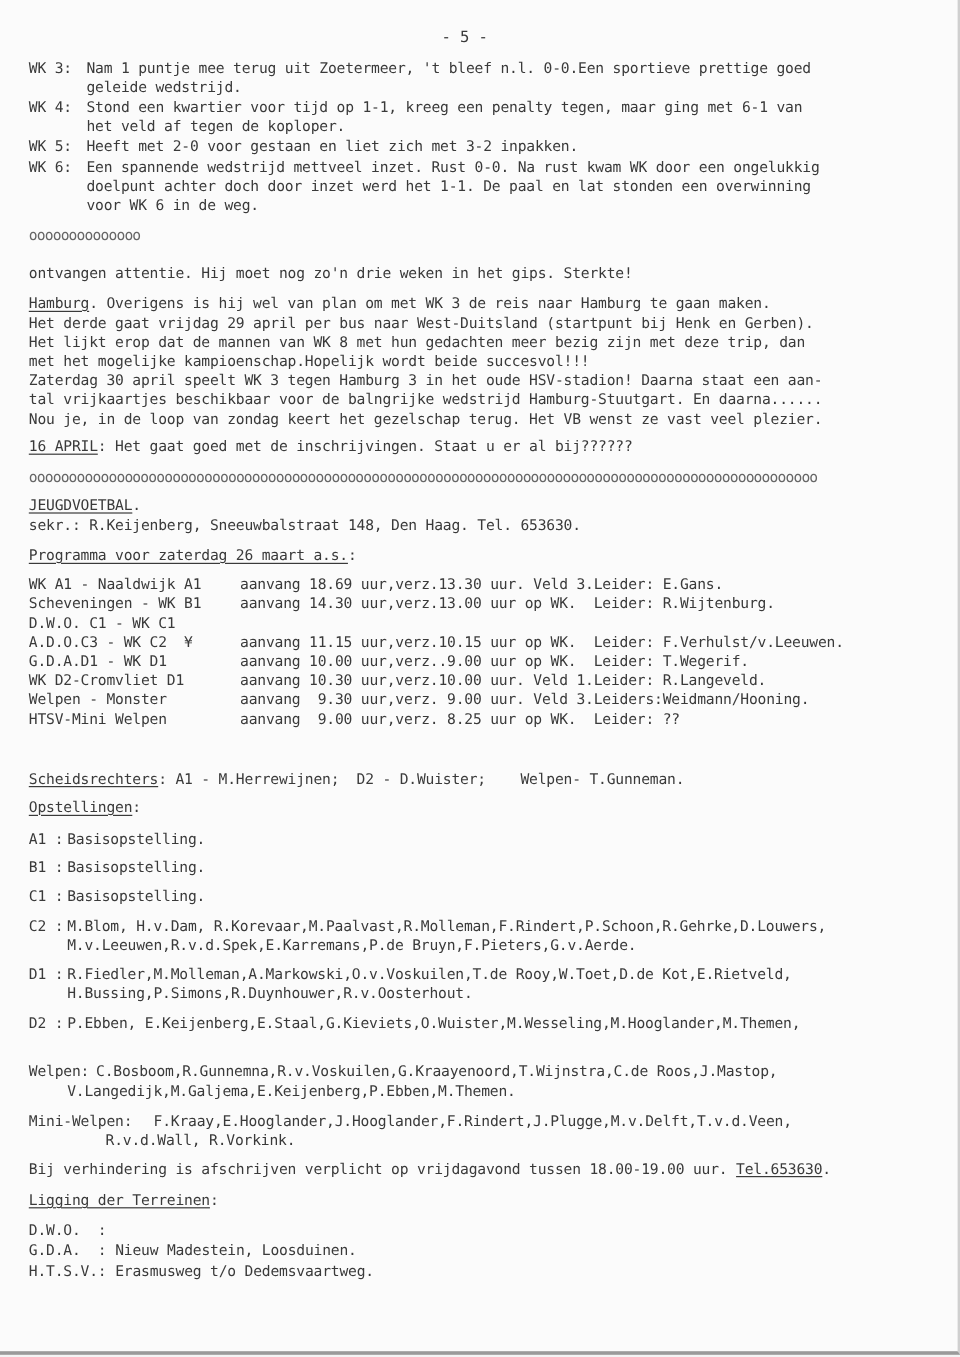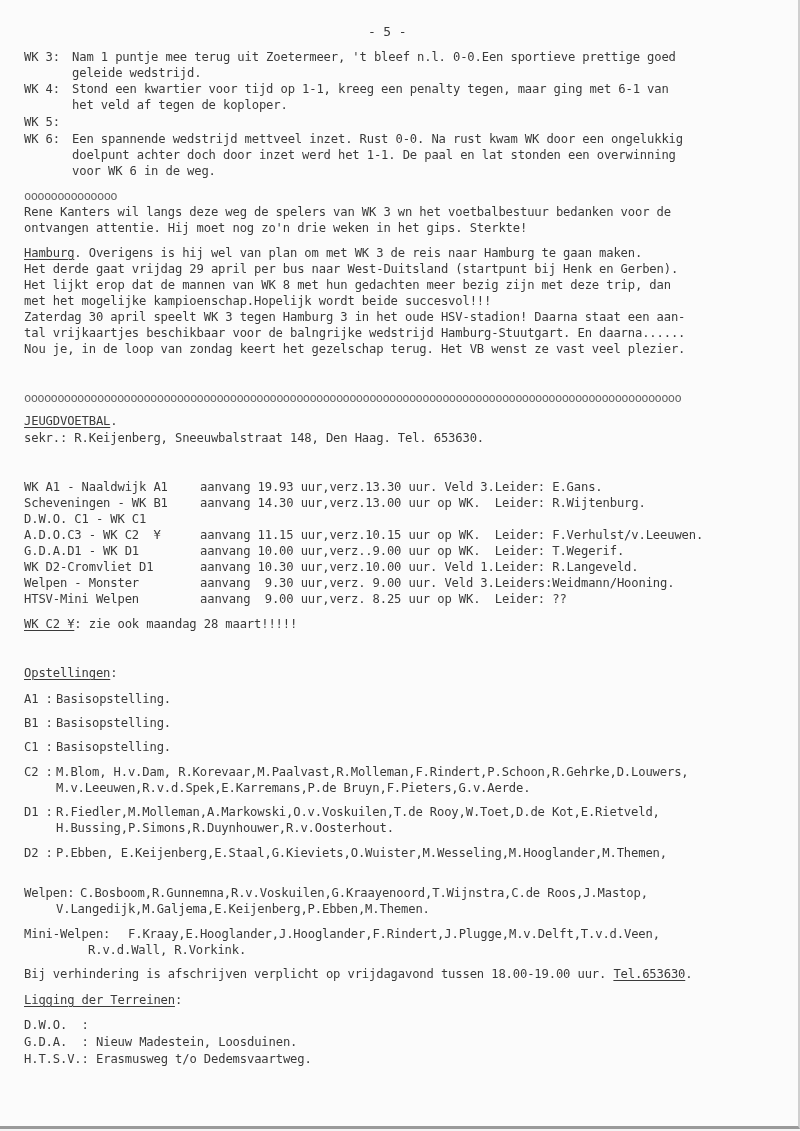--- a/index.html
+++ b/index.html
@@ -30,64 +30,66 @@
 
   <div class="t" style="left:24px;top:50px">WK 3:</div>
   <div class="t" style="left:72px;top:50px">Nam 1 puntje mee terug uit Zoetermeer, 't bleef n.l. 0-0.Een sportieve prettige goed</div>
   <div class="t" style="left:72px;top:66px">geleide wedstrijd.</div>
 
   <div class="t" style="left:24px;top:82px">WK 4:</div>
   <div class="t" style="left:72px;top:82px">Stond een kwartier voor tijd op 1-1, kreeg een penalty tegen, maar ging met 6-1 van</div>
   <div class="t" style="left:72px;top:98px">het veld af tegen de koploper.</div>
 
   <div class="t" style="left:24px;top:115px">WK 5:</div>
+  <div class="t" style="left:72px;top:115px">Heeft met 2-0 voor gestaan en liet zich met 3-2 inpakken.</div>
 
   <div class="t" style="left:24px;top:132px">WK 6:</div>
   <div class="t" style="left:72px;top:132px">Een spannende wedstrijd mettveel inzet. Rust 0-0. Na rust kwam WK door een ongelukkig</div>
   <div class="t" style="left:72px;top:148px">doelpunt achter doch door inzet werd het 1-1. De paal en lat stonden een overwinning</div>
   <div class="t" style="left:72px;top:164px">voor WK 6 in de weg.</div>
 
   <div class="t oline" style="left:24px;top:189px">oooooooooooooo</div>
 
-  <div class="t" style="left:24px;top:205px">Rene Kanters wil langs deze weg de spelers van WK 3 wn het voetbalbestuur bedanken voor de</div>
   <div class="t" style="left:24px;top:221px">ontvangen attentie. Hij moet nog zo'n drie weken in het gips. Sterkte!</div>
 
   <div class="t" style="left:24px;top:246px"><span class="u">Hamburg</span><span>. Overigens is hij wel van plan om met WK 3 de reis naar Hamburg te gaan maken.</span></div>
   <div class="t" style="left:24px;top:262px">Het derde gaat vrijdag 29 april per bus naar West-Duitsland (startpunt bij Henk en Gerben).</div>
   <div class="t" style="left:24px;top:278px">Het lijkt erop dat de mannen van WK 8 met hun gedachten meer bezig zijn met deze trip, dan</div>
   <div class="t" style="left:24px;top:294px">met het mogelijke kampioenschap.Hopelijk wordt beide succesvol!!!</div>
   <div class="t" style="left:24px;top:310px">Zaterdag 30 april speelt WK 3 tegen Hamburg 3 in het oude HSV-stadion! Daarna staat een aan-</div>
   <div class="t" style="left:24px;top:342px">Nou je, in de loop van zondag keert het gezelschap terug. Het VB wenst ze vast veel plezier.</div>
   <div class="t" style="left:24px;top:326px">tal vrijkaartjes beschikbaar voor de balngrijke wedstrijd Hamburg-Stuutgart. En daarna......</div>
 
+  <div class="t" style="left:24px;top:365px"><span class="u">16 APRIL</span><span>: Het gaat goed met de inschrijvingen. Staat u er al bij??????</span></div>
 
   <div class="t oline" style="left:24px;top:391px">ooooooooooooooooooooooooooooooooooooooooooooooooooooooooooooooooooooooooooooooooooooooooooooooooooo</div>
 
   <div class="t" style="left:24px;top:414px"><span class="u">JEUGDVOETBAL</span><span>.</span></div>
   <div class="t" style="left:24px;top:431px">sekr.: R.Keijenberg, Sneeuwbalstraat 148, Den Haag. Tel. 653630.</div>
 
+  <div class="t" style="left:24px;top:456px"><span class="u">Programma voor zaterdag 26 maart a.s.</span><span>:</span></div>
 
   <div class="t" style="left:24px;top:480px">WK A1 - Naaldwijk A1</div>
-  <div class="t" style="left:200px;top:480px">aanvang 19.93 uur,verz.13.30 uur. Veld 3.Leider: E.Gans.</div>
+  <div class="t" style="left:200px;top:480px">aanvang 18.69 uur,verz.13.30 uur. Veld 3.Leider: E.Gans.</div>
   <div class="t" style="left:24px;top:496px">Scheveningen - WK B1</div>
   <div class="t" style="left:200px;top:496px">aanvang 14.30 uur,verz.13.00 uur op WK.  Leider: R.Wijtenburg.</div>
   <div class="t" style="left:24px;top:512px">D.W.O. C1 - WK C1</div>
   <div class="t" style="left:24px;top:528px">A.D.O.C3 - WK C2  ¥</div>
   <div class="t" style="left:200px;top:528px">aanvang 11.15 uur,verz.10.15 uur op WK.  Leider: F.Verhulst/v.Leeuwen.</div>
   <div class="t" style="left:24px;top:544px">G.D.A.D1 - WK D1</div>
   <div class="t" style="left:200px;top:544px">aanvang 10.00 uur,verz..9.00 uur op WK.  Leider: T.Wegerif.</div>
   <div class="t" style="left:24px;top:560px">WK D2-Cromvliet D1</div>
   <div class="t" style="left:200px;top:560px">aanvang 10.30 uur,verz.10.00 uur. Veld 1.Leider: R.Langeveld.</div>
   <div class="t" style="left:24px;top:576px">Welpen - Monster</div>
   <div class="t" style="left:200px;top:576px">aanvang  9.30 uur,verz. 9.00 uur. Veld 3.Leiders:Weidmann/Hooning.</div>
   <div class="t" style="left:24px;top:592px">HTSV-Mini Welpen</div>
   <div class="t" style="left:200px;top:592px">aanvang  9.00 uur,verz. 8.25 uur op WK.  Leider: ??</div>
 
-  <div class="t" style="left:24px;top:617px"><span class="u">WK C2 ¥</span><span>: zie ook maandag 28 maart!!!!!</span></div>
 
+  <div class="t" style="left:24px;top:642px"><span class="u">Scheidsrechters</span><span>: A1 - M.Herrewijnen;  D2 - D.Wuister;    Welpen- T.Gunneman.</span></div>
 
   <div class="t" style="left:24px;top:666px"><span class="u">Opstellingen</span><span>:</span></div>
 
   <div class="t" style="left:24px;top:692px">A1 :</div>
   <div class="t" style="left:56px;top:692px">Basisopstelling.</div>
   <div class="t" style="left:24px;top:716px">B1 :</div>
   <div class="t" style="left:56px;top:716px">Basisopstelling.</div>
   <div class="t" style="left:24px;top:740px">C1 :</div>
   <div class="t" style="left:56px;top:740px">Basisopstelling.</div>
 

